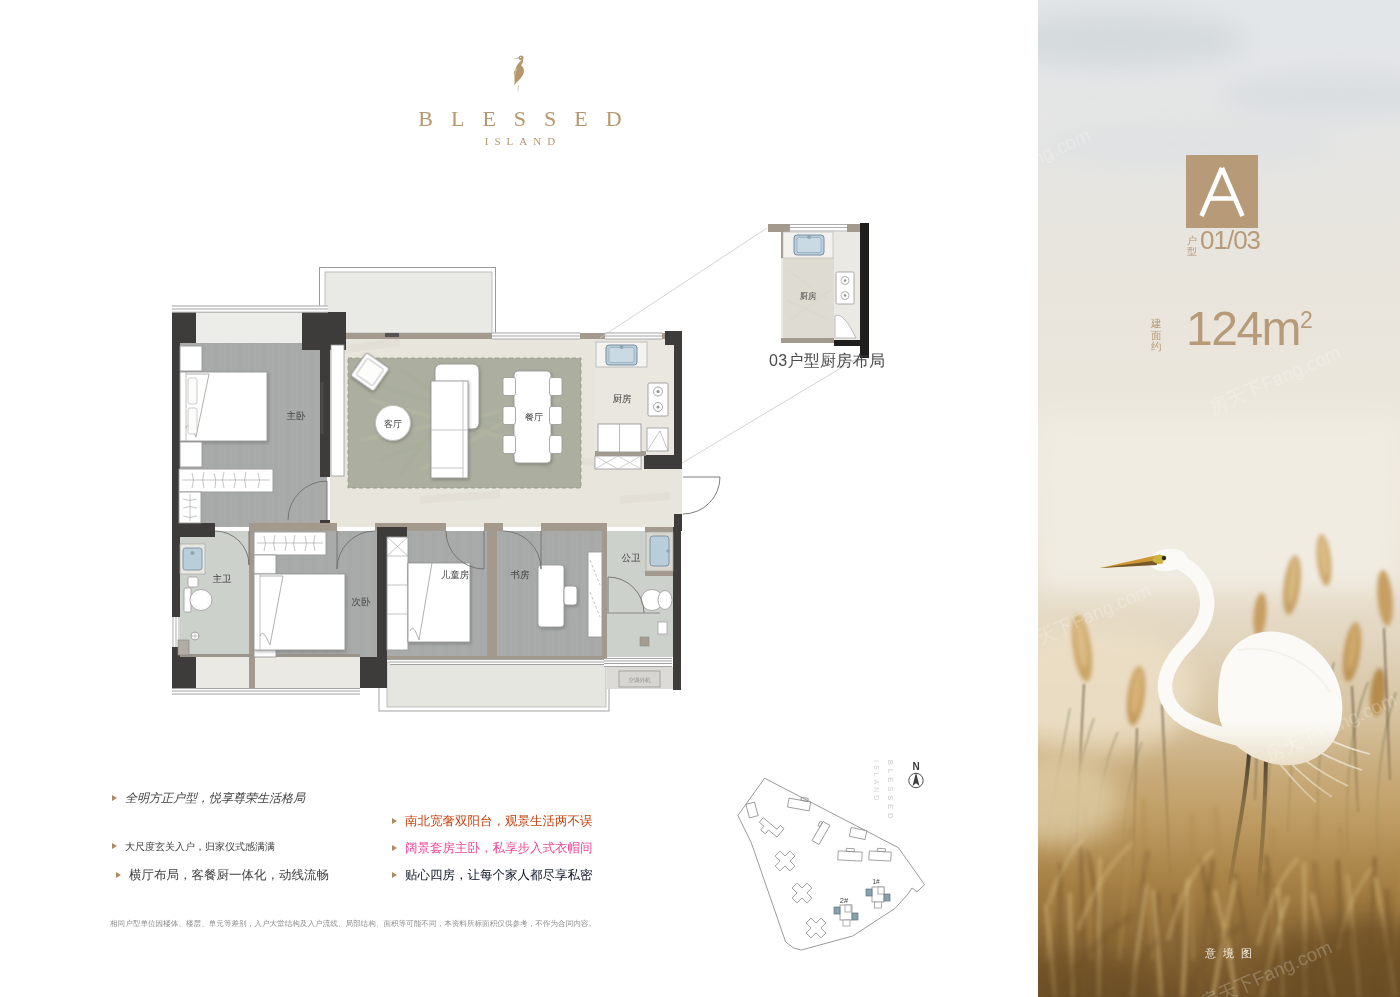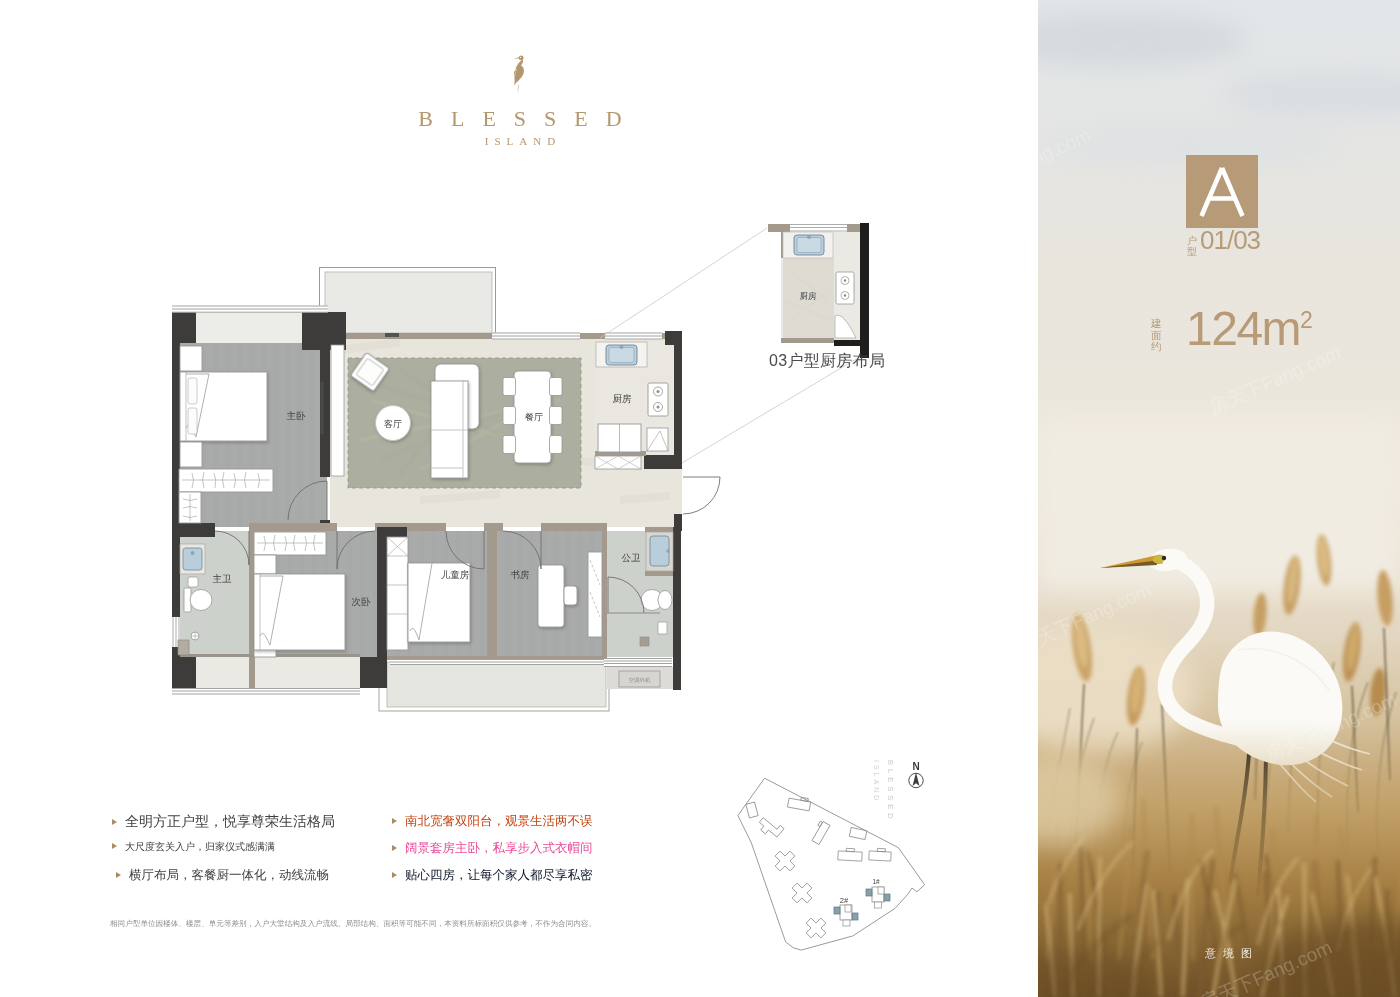--- a/index.html
+++ b/index.html
@@ -696,21 +696,21 @@
 
 <g>
       <circle cx="916" cy="780.5" r="7.2" fill="none" stroke="#4a4a4a" stroke-width="1"></circle>
 <path d="M916 772.5 L912.5 786 L916 783.2 L919.5 786 Z" fill="#3f3f3f"></path>
     </g>
 
 <text x="890" y="760" font-size="7.5" fill="#c9c9c7" letter-spacing="4" style="writing-mode:tb;">BLESSED</text>
 <text x="876" y="760" font-size="7" fill="#d2d2d0" letter-spacing="3" style="writing-mode:tb;">ISLAND</text>
 </svg>
 
-<div class="abs" style="left:112px;top:813px;font-size:14px;color:#404040;letter-spacing:0;">
+<div class="abs" style="left:112px;top:790px;font-size:12px;color:#404040;letter-spacing:0;font-style:italic;">
   <span style="display:inline-block;width:0;height:0;border-left:5px solid #ad8a63;border-top:3.5px solid transparent;border-bottom:3.5px solid transparent;margin-right:8px;margin-bottom:1px;"></span>全明方正户型，悦享尊荣生活格局</div>
 
 <div class="abs" style="left:112px;top:840px;font-size:10px;color:#404040;letter-spacing:0;">
   <span style="display:inline-block;width:0;height:0;border-left:5px solid #ad8a63;border-top:3.5px solid transparent;border-bottom:3.5px solid transparent;margin-right:8px;margin-bottom:1px;"></span>大尺度玄关入户，归家仪式感满满</div>
 
 <div class="abs" style="left:116px;top:867px;font-size:12.5px;color:#404040;letter-spacing:0;">
   <span style="display:inline-block;width:0;height:0;border-left:5px solid #ad8a63;border-top:3.5px solid transparent;border-bottom:3.5px solid transparent;margin-right:8px;margin-bottom:1px;"></span>横厅布局，客餐厨一体化，动线流畅</div>
 
 <div class="abs" style="left:392px;top:813px;font-size:12.5px;color:#c2410c;letter-spacing:0;font-family:Liberation Serif, serif;">
   <span style="display:inline-block;width:0;height:0;border-left:5px solid #ad8a63;border-top:3.5px solid transparent;border-bottom:3.5px solid transparent;margin-right:8px;margin-bottom:1px;"></span>南北宽奢双阳台，观景生活两不误</div>

